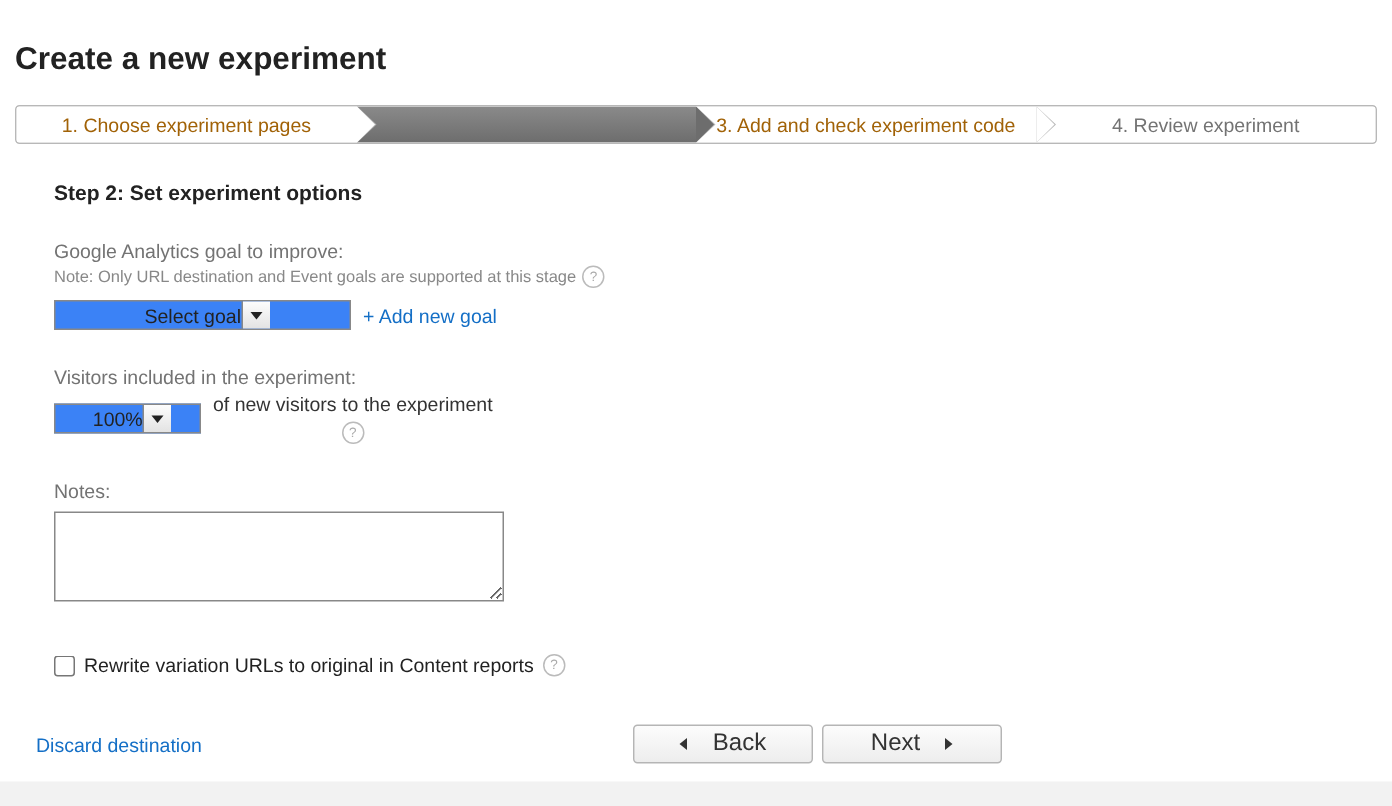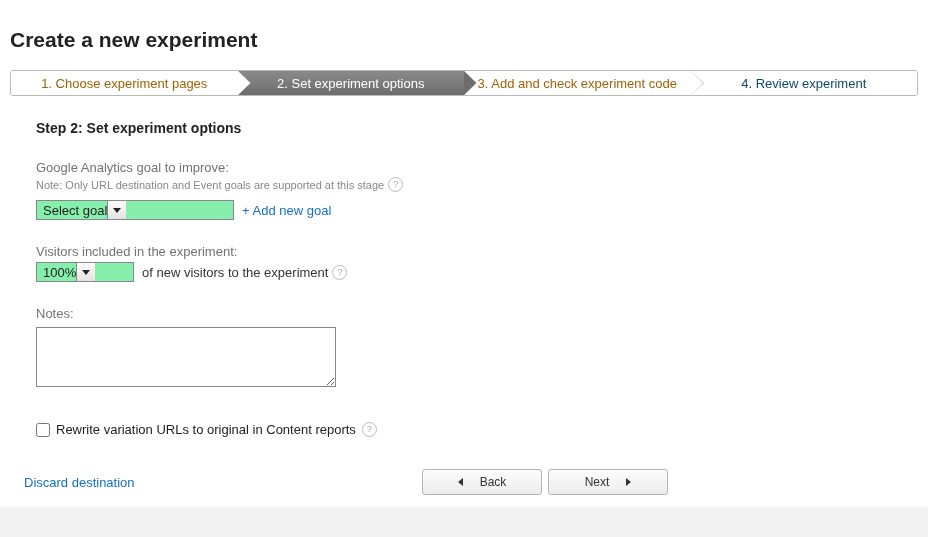--- a/index.html
+++ b/index.html
@@ -42,21 +42,21 @@
     color: #a16207;
     white-space: nowrap;
     padding: 0 6px;
     box-sizing: border-box;
   }
   .step span { pointer-events: none; }
   .step.active {
     background: linear-gradient(to bottom, #8a8a8a, #6d6d6d);
     color: #fff;
   }
-  .step.last { color: #0c4a6e; }
+  .step.last { color: #737373; }
   .arrow {
     position: absolute;
     right: -12px;
     top: 0;
     width: 0;
     height: 0;
     border-top: 12px solid transparent;
     border-bottom: 12px solid transparent;
     z-index: 2;
   }
@@ -95,25 +95,25 @@
   }
   .row {
     display: flex;
     align-items: center;
     gap: 8px;
     margin-bottom: 24px;
   }
   .select-box {
     display: flex;
     align-items: center;
-    justify-content: flex-start;
+    justify-content: center;
     border: 1px solid #888;
     height: 20px;
     padding: 0 0 0 6px;
-    background: #86efac;
+    background: #3b82f6;
     font-size: 13px;
     box-sizing: border-box;
     cursor: pointer;
   }
   .select-box.goal { width: 198px; }
   .select-box.pct  { width: 98px; }
   .select-arrow {
     width: 18px;
     height: 100%;
     border-left: 1px solid #888;
@@ -134,20 +134,21 @@
     font-size: 13px;
     cursor: pointer;
     text-align: right;
   }
   .desc-text {
     font-size: 13px;
     color: #333;
     display: flex;
     align-items: center;
     gap: 4px;
+    flex-direction: column;
   }
 
   .help-icon {
     display: inline-flex;
     width: 13px;
     height: 13px;
     border: 1px solid #bbb;
     border-radius: 50%;
     color: #aaa;
     font-size: 9px;
@@ -198,21 +199,21 @@
     margin-right: 250px;
     display: flex;
     gap: 6px;
   }
   .btn {
     width: 120px;
     height: 26px;
     border: 1px solid #b5b5b5;
     border-radius: 3px;
     background: linear-gradient(to bottom, #fcfcfc, #ededed);
-    font-size: 12px;
+    font-size: 16px;
     color: #333;
     cursor: pointer;
     display: flex;
     align-items: center;
     justify-content: center;
     gap: 17px;
   }
   .btn .tri-left, .btn .tri-right {
     width: 0; height: 0;
   }
@@ -239,21 +240,20 @@
 <div class="page">
   <h1 class="page-title">Create a new experiment</h1>
 
   <div class="stepper">
     <div class="step">
       <span>1. Choose experiment pages</span>
       <div class="arrow outline"></div>
       <div class="arrow light"></div>
     </div>
     <div class="step active">
-      <span>2. Set experiment options</span>
       <div class="arrow outline"></div>
       <div class="arrow dark"></div>
     </div>
     <div class="step">
       <span>3. Add and check experiment code</span>
       <div class="arrow outline"></div>
       <div class="arrow light"></div>
     </div>
     <div class="step last">
       <span>4. Review experiment</span>

